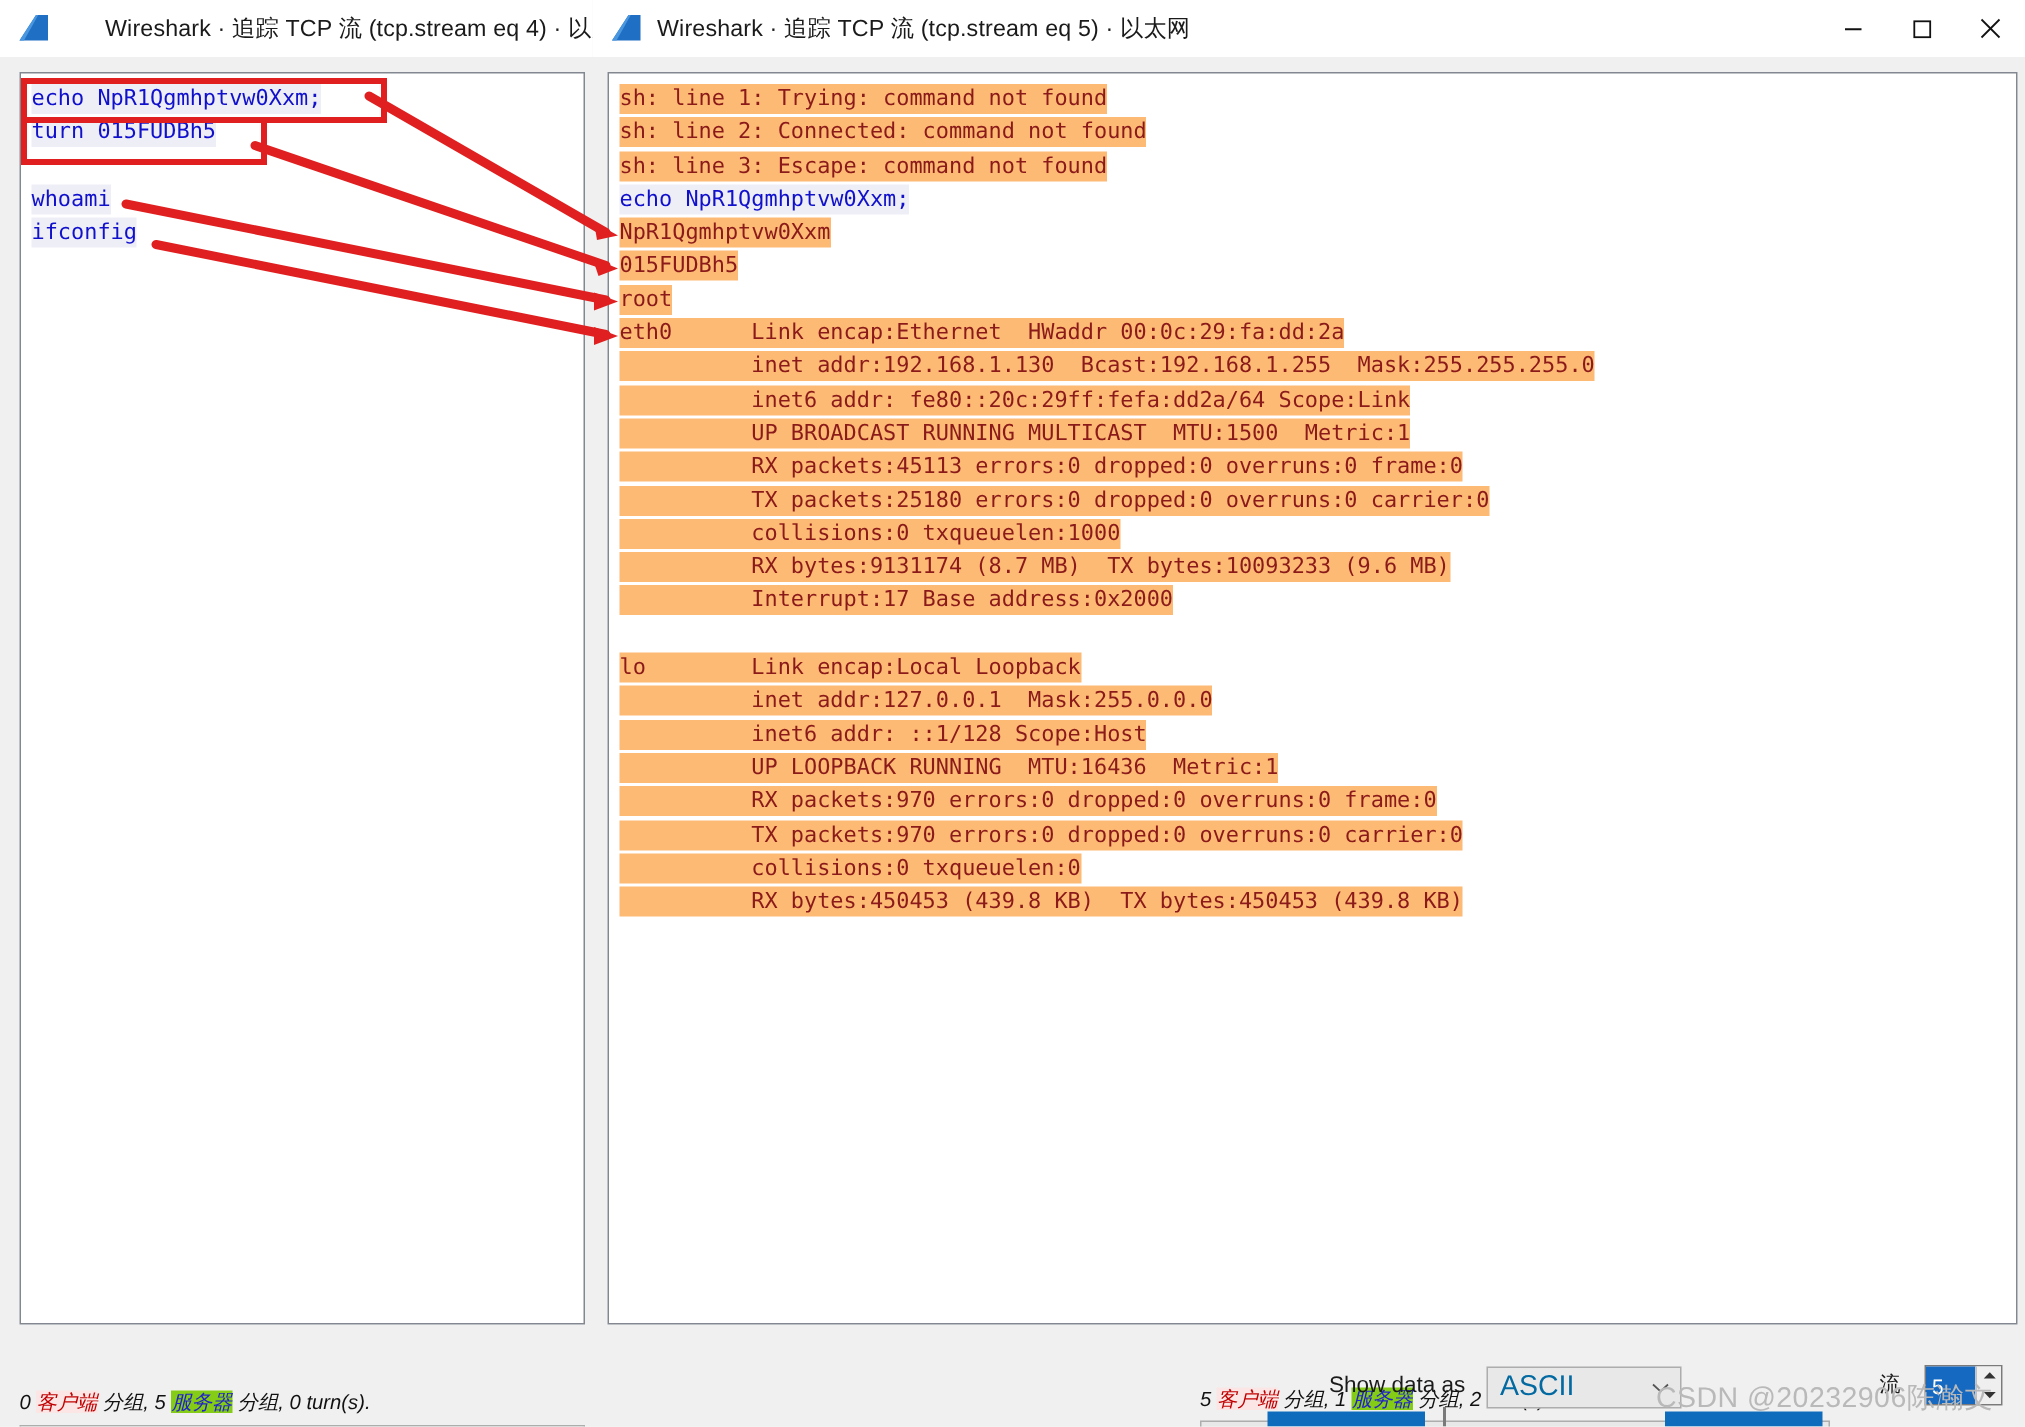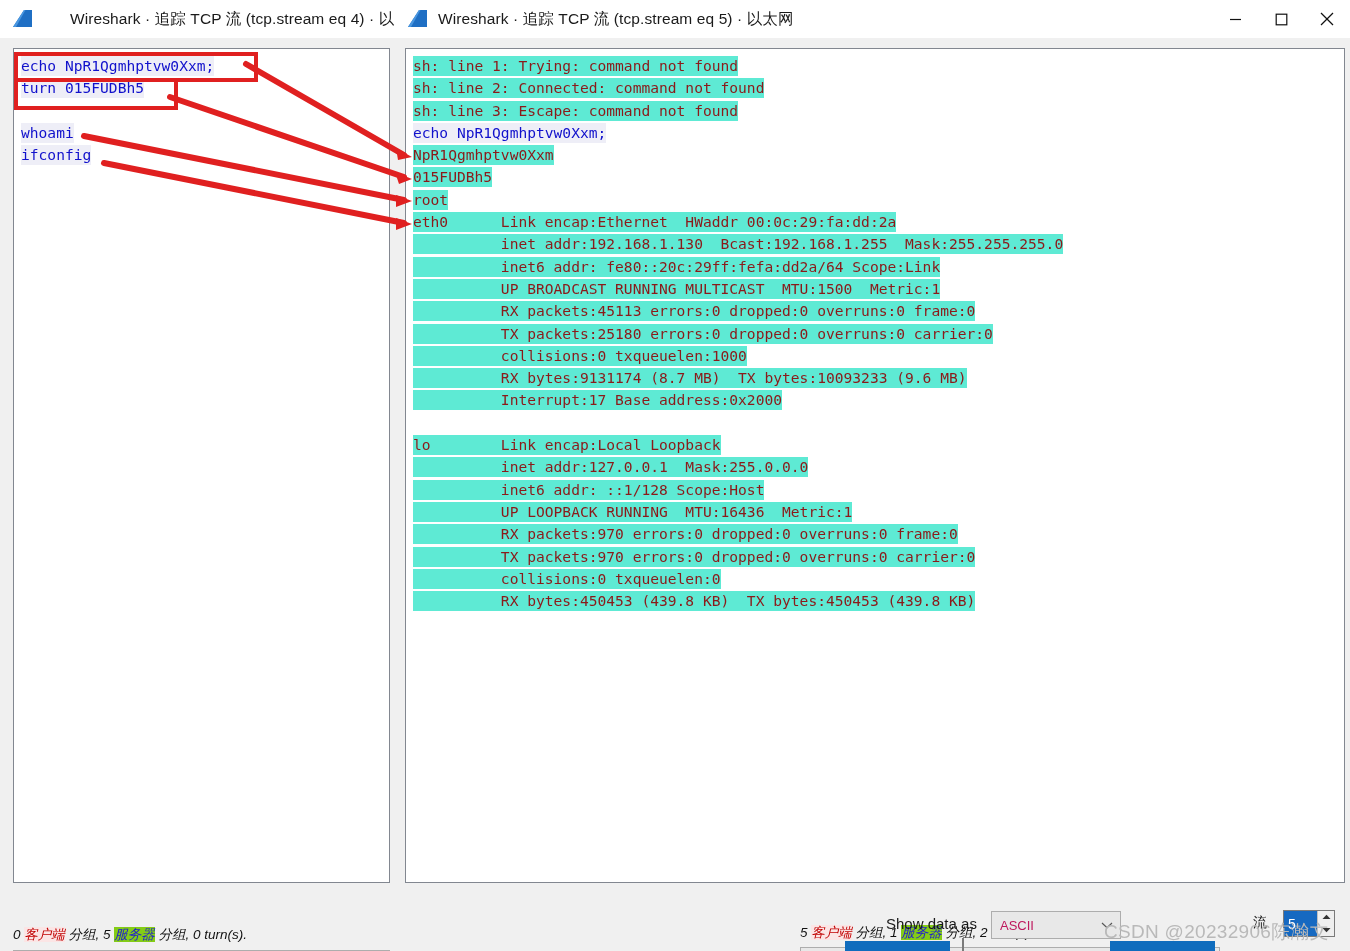--- a/index.html
+++ b/index.html
@@ -55,21 +55,21 @@
     line-height: 22.3px;
     white-space: pre;
     padding: 0;
   }
   #ta-left .mono  { padding: 6px 0 0 7px; }
   #ta-right .mono { padding: 6px 0 0 7px; }
 
   .line { display: block; height: 22.3px; }
   .seg { padding: 1px 0 2px 0; }
   .client { color: #1111cc; background: #eeeef7; }
-  .server { color: #8b1a1a; background: #5eead4; }
+  .server { color: #8b1a1a; background: #fdba74; }
 
   
   .statusline {
     position: absolute;
     font-size: 13.5px; font-style: italic;
     color: #111111; white-space: nowrap;
   }
   #status-left  { left: 13px; top: 888px; }
   #status-right { left: 405px; top: 886px; }
   .st-client { color: #c00000; background: #fbe5e5; font-style: italic; }
@@ -88,21 +88,21 @@
   #combo-right { left: 405px; top: 909px; width: 420px; height: 31px; }
 
   #showdata-label {
     position: absolute; left: 886px; top: 915px;
     font-size: 15px; color: #1a1a1a; white-space: nowrap;
   }
   #combo-ascii {
     position: absolute; left: 991px; top: 911px; width: 130px; height: 28px;
     background: #e8e8e8; border: 1px solid #adadad;
     display: flex; align-items: center; padding-left: 8px;
-    font-size: 13px; color: #be185d;
+    font-size: 19px; color: #0369a1;
   }
 
   #stream-label {
     position: absolute; left: 1253px; top: 914px;
     font-size: 14px; color: #1a1a1a;
   }
   #spinner {
     position: absolute; left: 1283px; top: 910px; width: 52px; height: 27px;
     background: #ffffff; border: 1px solid #7a7a7a; display: flex;
   }

